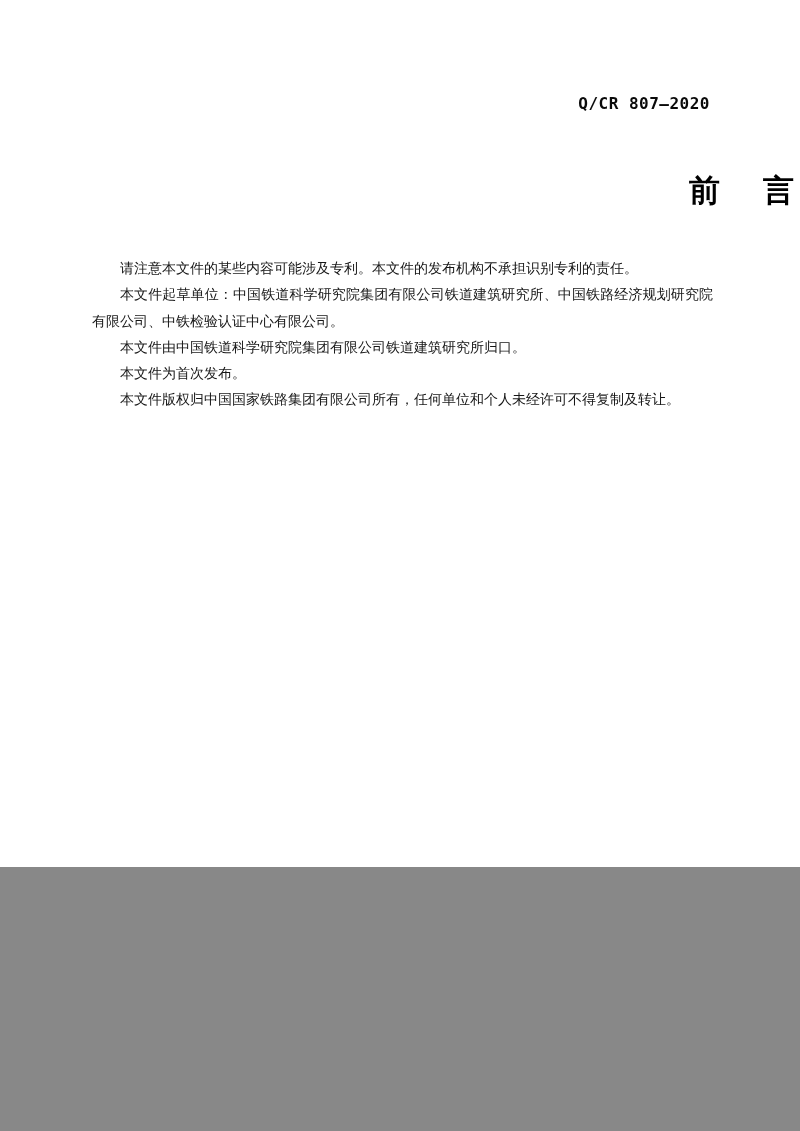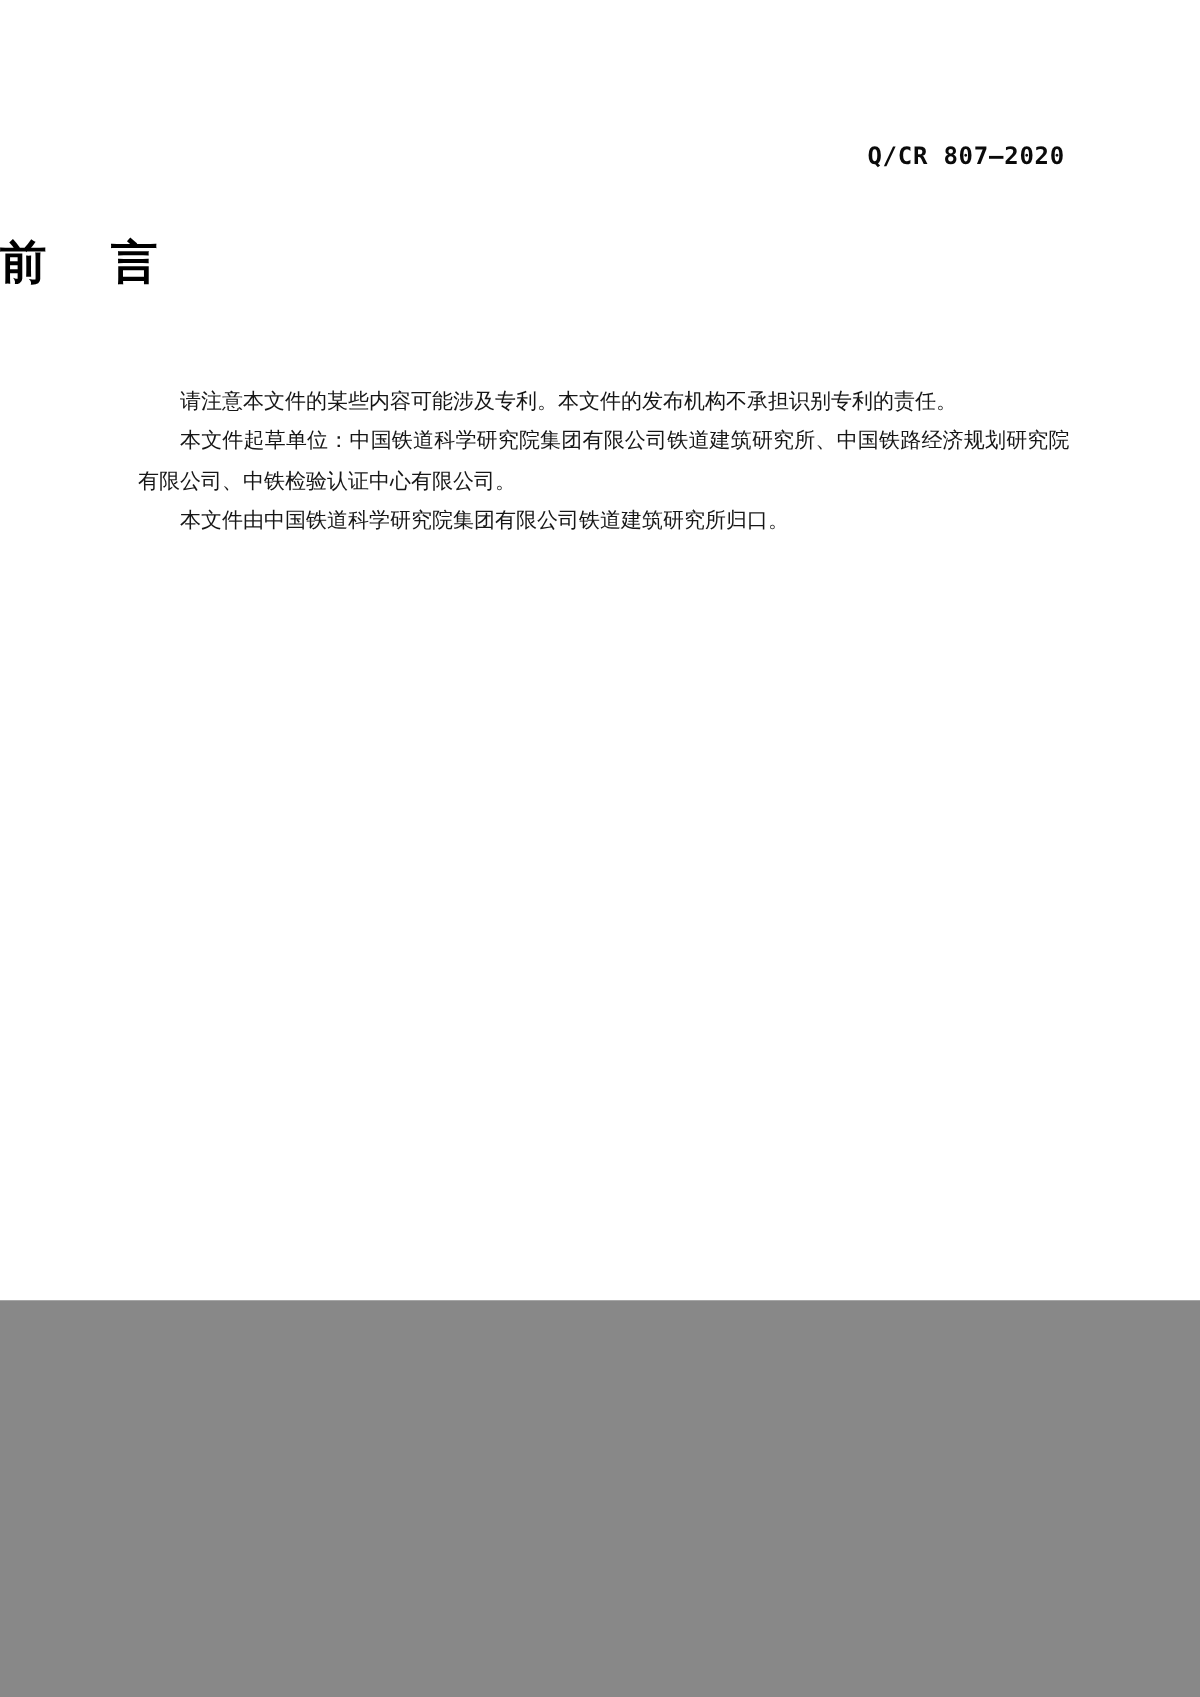--- a/index.html
+++ b/index.html
@@ -20,24 +20,24 @@
     right: 90px;
     font-family: "DejaVu Sans Mono", "Liberation Mono", monospace;
     font-weight: 600;
     font-size: 16px;
     letter-spacing: 0.5px;
     color: #0a0a0a;
     white-space: nowrap;
   }
   .page-title {
     position: absolute;
-    top: 154px;
+    top: 170px;
     left: 0;
     width: 100%;
-    text-align: left;
+    text-align: right;
     font-family: "Liberation Sans", "DejaVu Sans", sans-serif;
     font-weight: 700;
     font-size: 31px;
     letter-spacing: 6px;
     color: #000000;
     white-space: nowrap;
   }
   .body-text {
     position: absolute;
     top: 256px;
@@ -68,17 +68,19 @@
 <div class="page">
 
   <div class="doc-number">Q/CR 807—2020</div>
 
   <div class="page-title">前　言</div>
 
   <div class="body-text">
     <p>请注意本文件的某些内容可能涉及专利。本文件的发布机构不承担识别专利的责任。</p>
     <p>本文件起草单位：中国铁道科学研究院集团有限公司铁道建筑研究所、中国铁路经济规划研究院有限公司、中铁检验认证中心有限公司。</p>
     <p>本文件由中国铁道科学研究院集团有限公司铁道建筑研究所归口。</p>
+    <p>本文件为首次发布。</p>
+    <p>本文件版权归中国国家铁路集团有限公司所有，任何单位和个人未经许可不得复制及转让。</p>
   </div>
 
   <div class="page-number">II</div>
 
 </div>
 
 </body></html>

